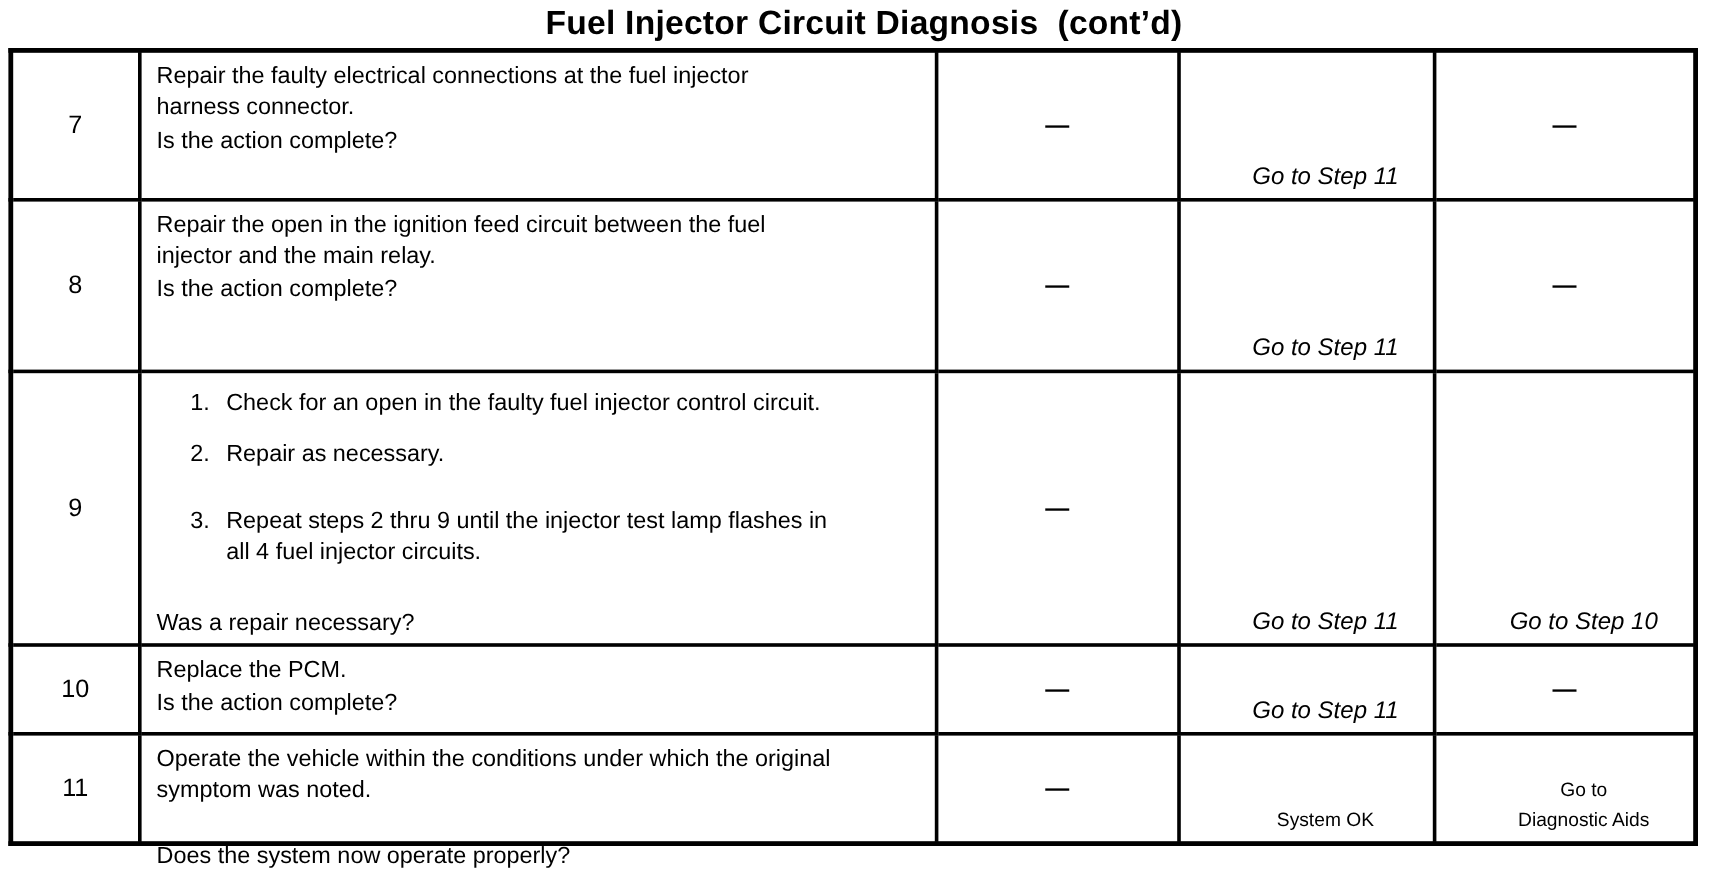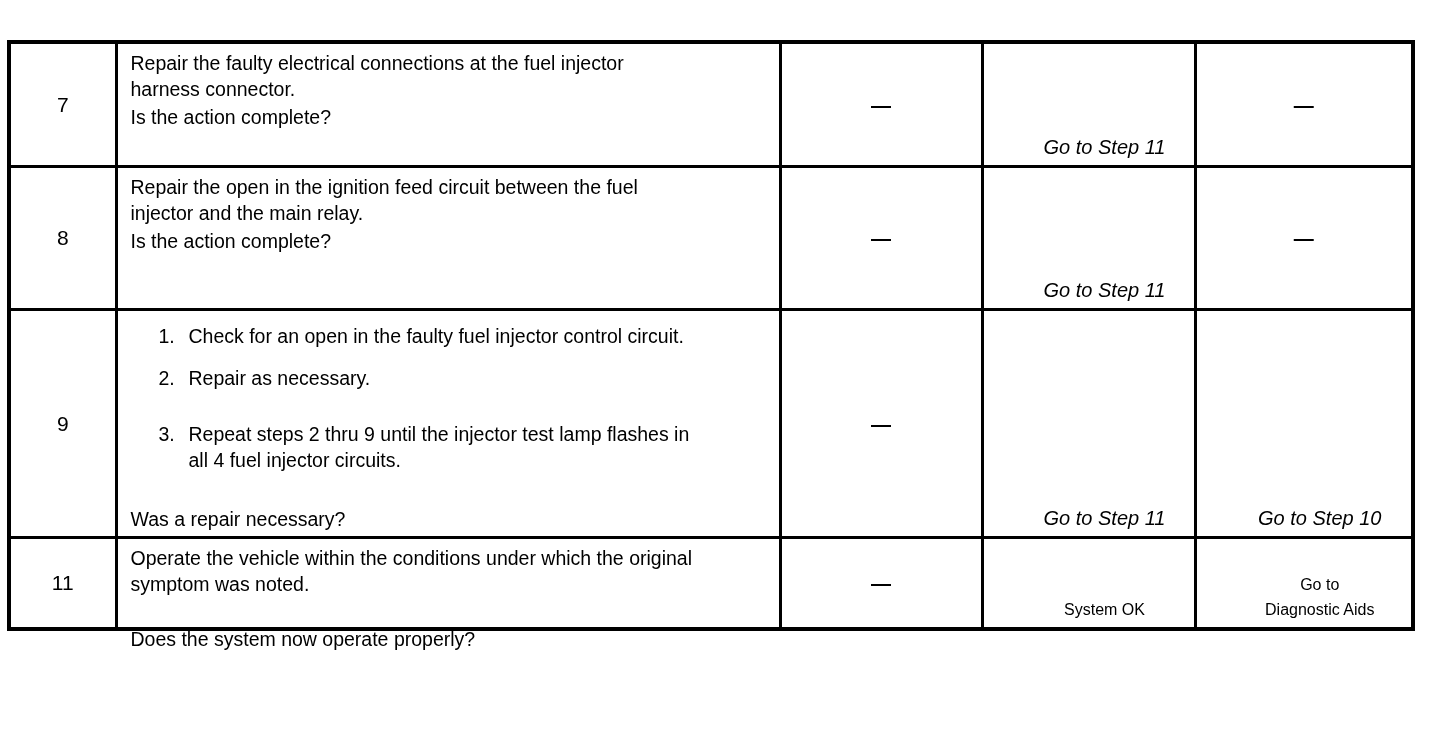--- a/index.html
+++ b/index.html
@@ -76,20 +76,21 @@
   .bottom-box { align-items: center; justify-content: flex-end; padding-bottom: 5px; padding-left: 32px; }
   .dash { font-size: 20px; font-weight: 700; }
   .goto { font-style: italic; font-size: 20px; }
   .plain { font-style: normal; font-size: 16px; text-align: center; white-space: pre-line; line-height: 25px; }
 </style>
 </head>
 <body>
 
 <div class="page">
 
+  <div class="page-title">Fuel Injector Circuit Diagnosis  (cont’d)</div>
 
   <table class="diag">
     <colgroup>
       <col class="c-step">
         <col class="c-action">
         <col class="c-value">
         <col class="c-yes">
         <col class="c-no">
     </colgroup>
 
@@ -180,20 +181,46 @@
               <span class="goto">Go to Step 11</span>
             </div>
           </td>
       <td>
             <div class="box bottom-box">
               <span class="goto">Go to Step 10</span>
             </div>
           </td>
     </tr>
 
+    <tr class="r10">
+      <td>
+            <div class="box step-box">10</div>
+          </td>
+      <td>
+        <div class="box action-box">
+          <div class="apara">Replace the PCM.</div>
+          <div class="aq">Is the action complete?</div>
+        </div>
+      </td>
+      <td>
+            <div class="box center-box">
+              <span class="dash">—</span>
+            </div>
+          </td>
+      <td>
+            <div class="box bottom-box">
+              <span class="goto">Go to Step 11</span>
+            </div>
+          </td>
+      <td>
+            <div class="box center-box">
+              <span class="dash">—</span>
+            </div>
+          </td>
+    </tr>
 
     <tr class="r11">
       <td>
             <div class="box step-box">11</div>
           </td>
       <td>
         <div class="box action-box">
           <div class="apara">Operate the vehicle within the conditions under which the original symptom was noted.</div>
           <div class="aq">Does the system now operate properly?</div>
         </div>

